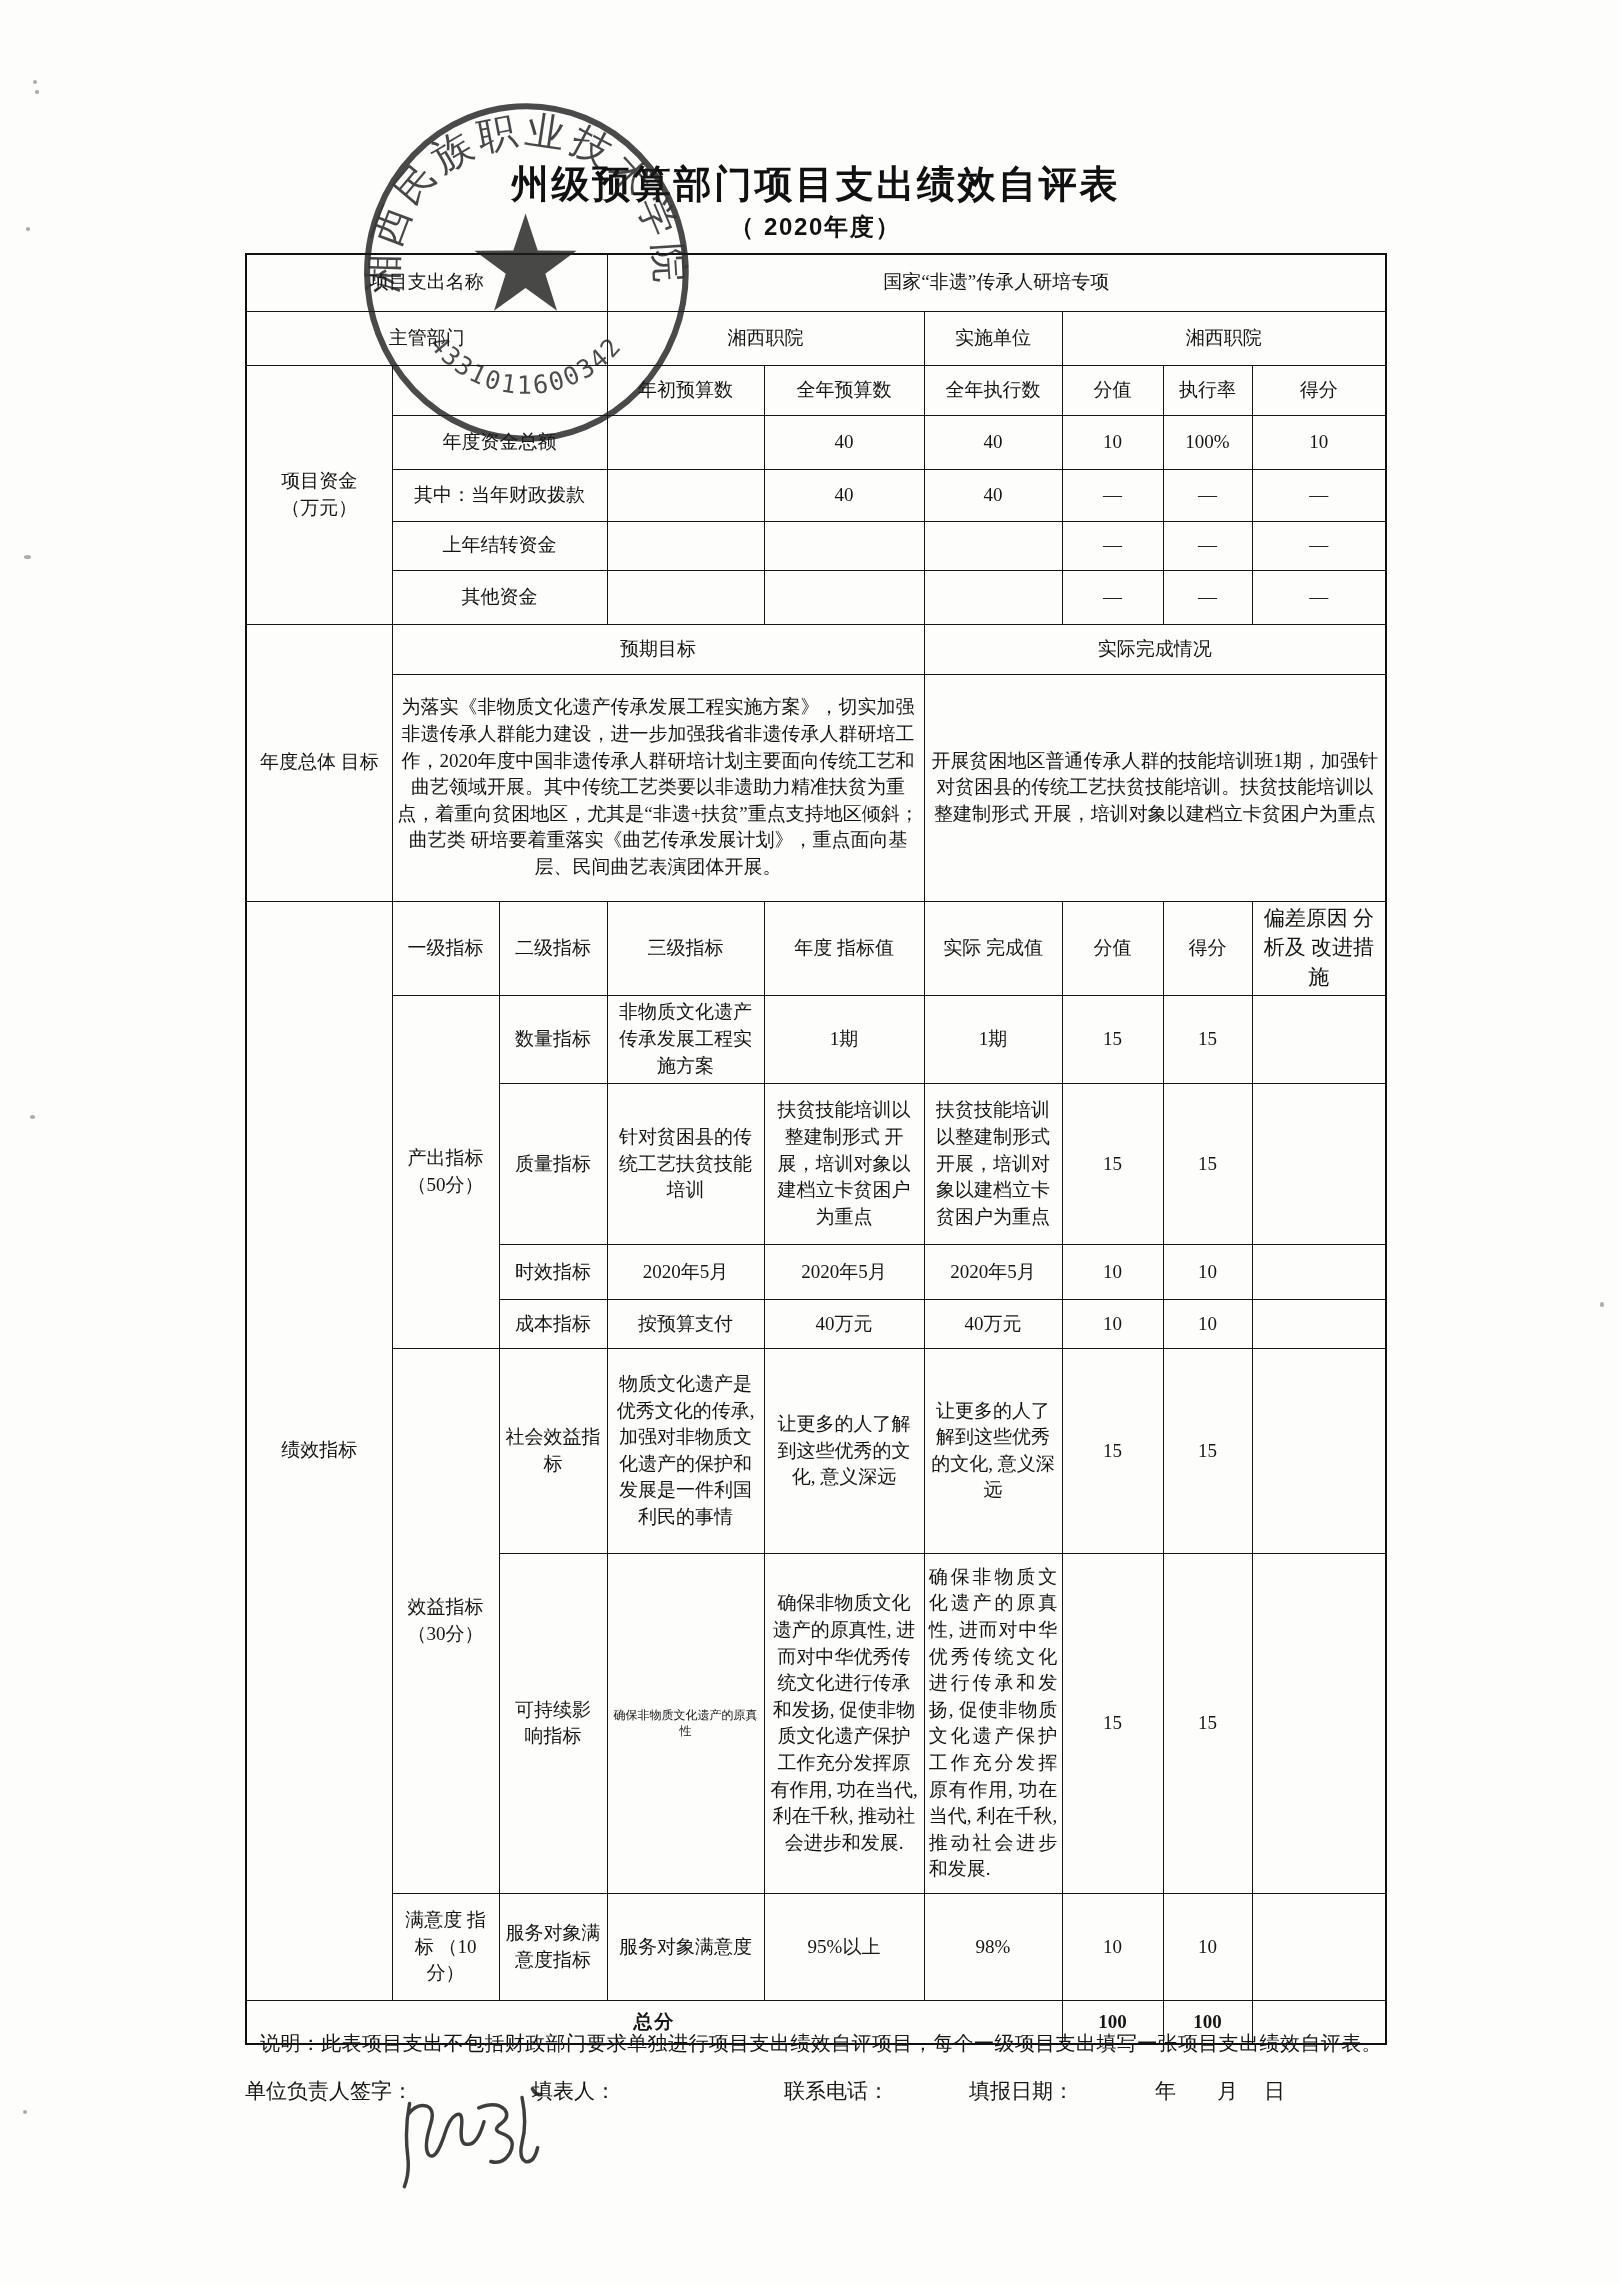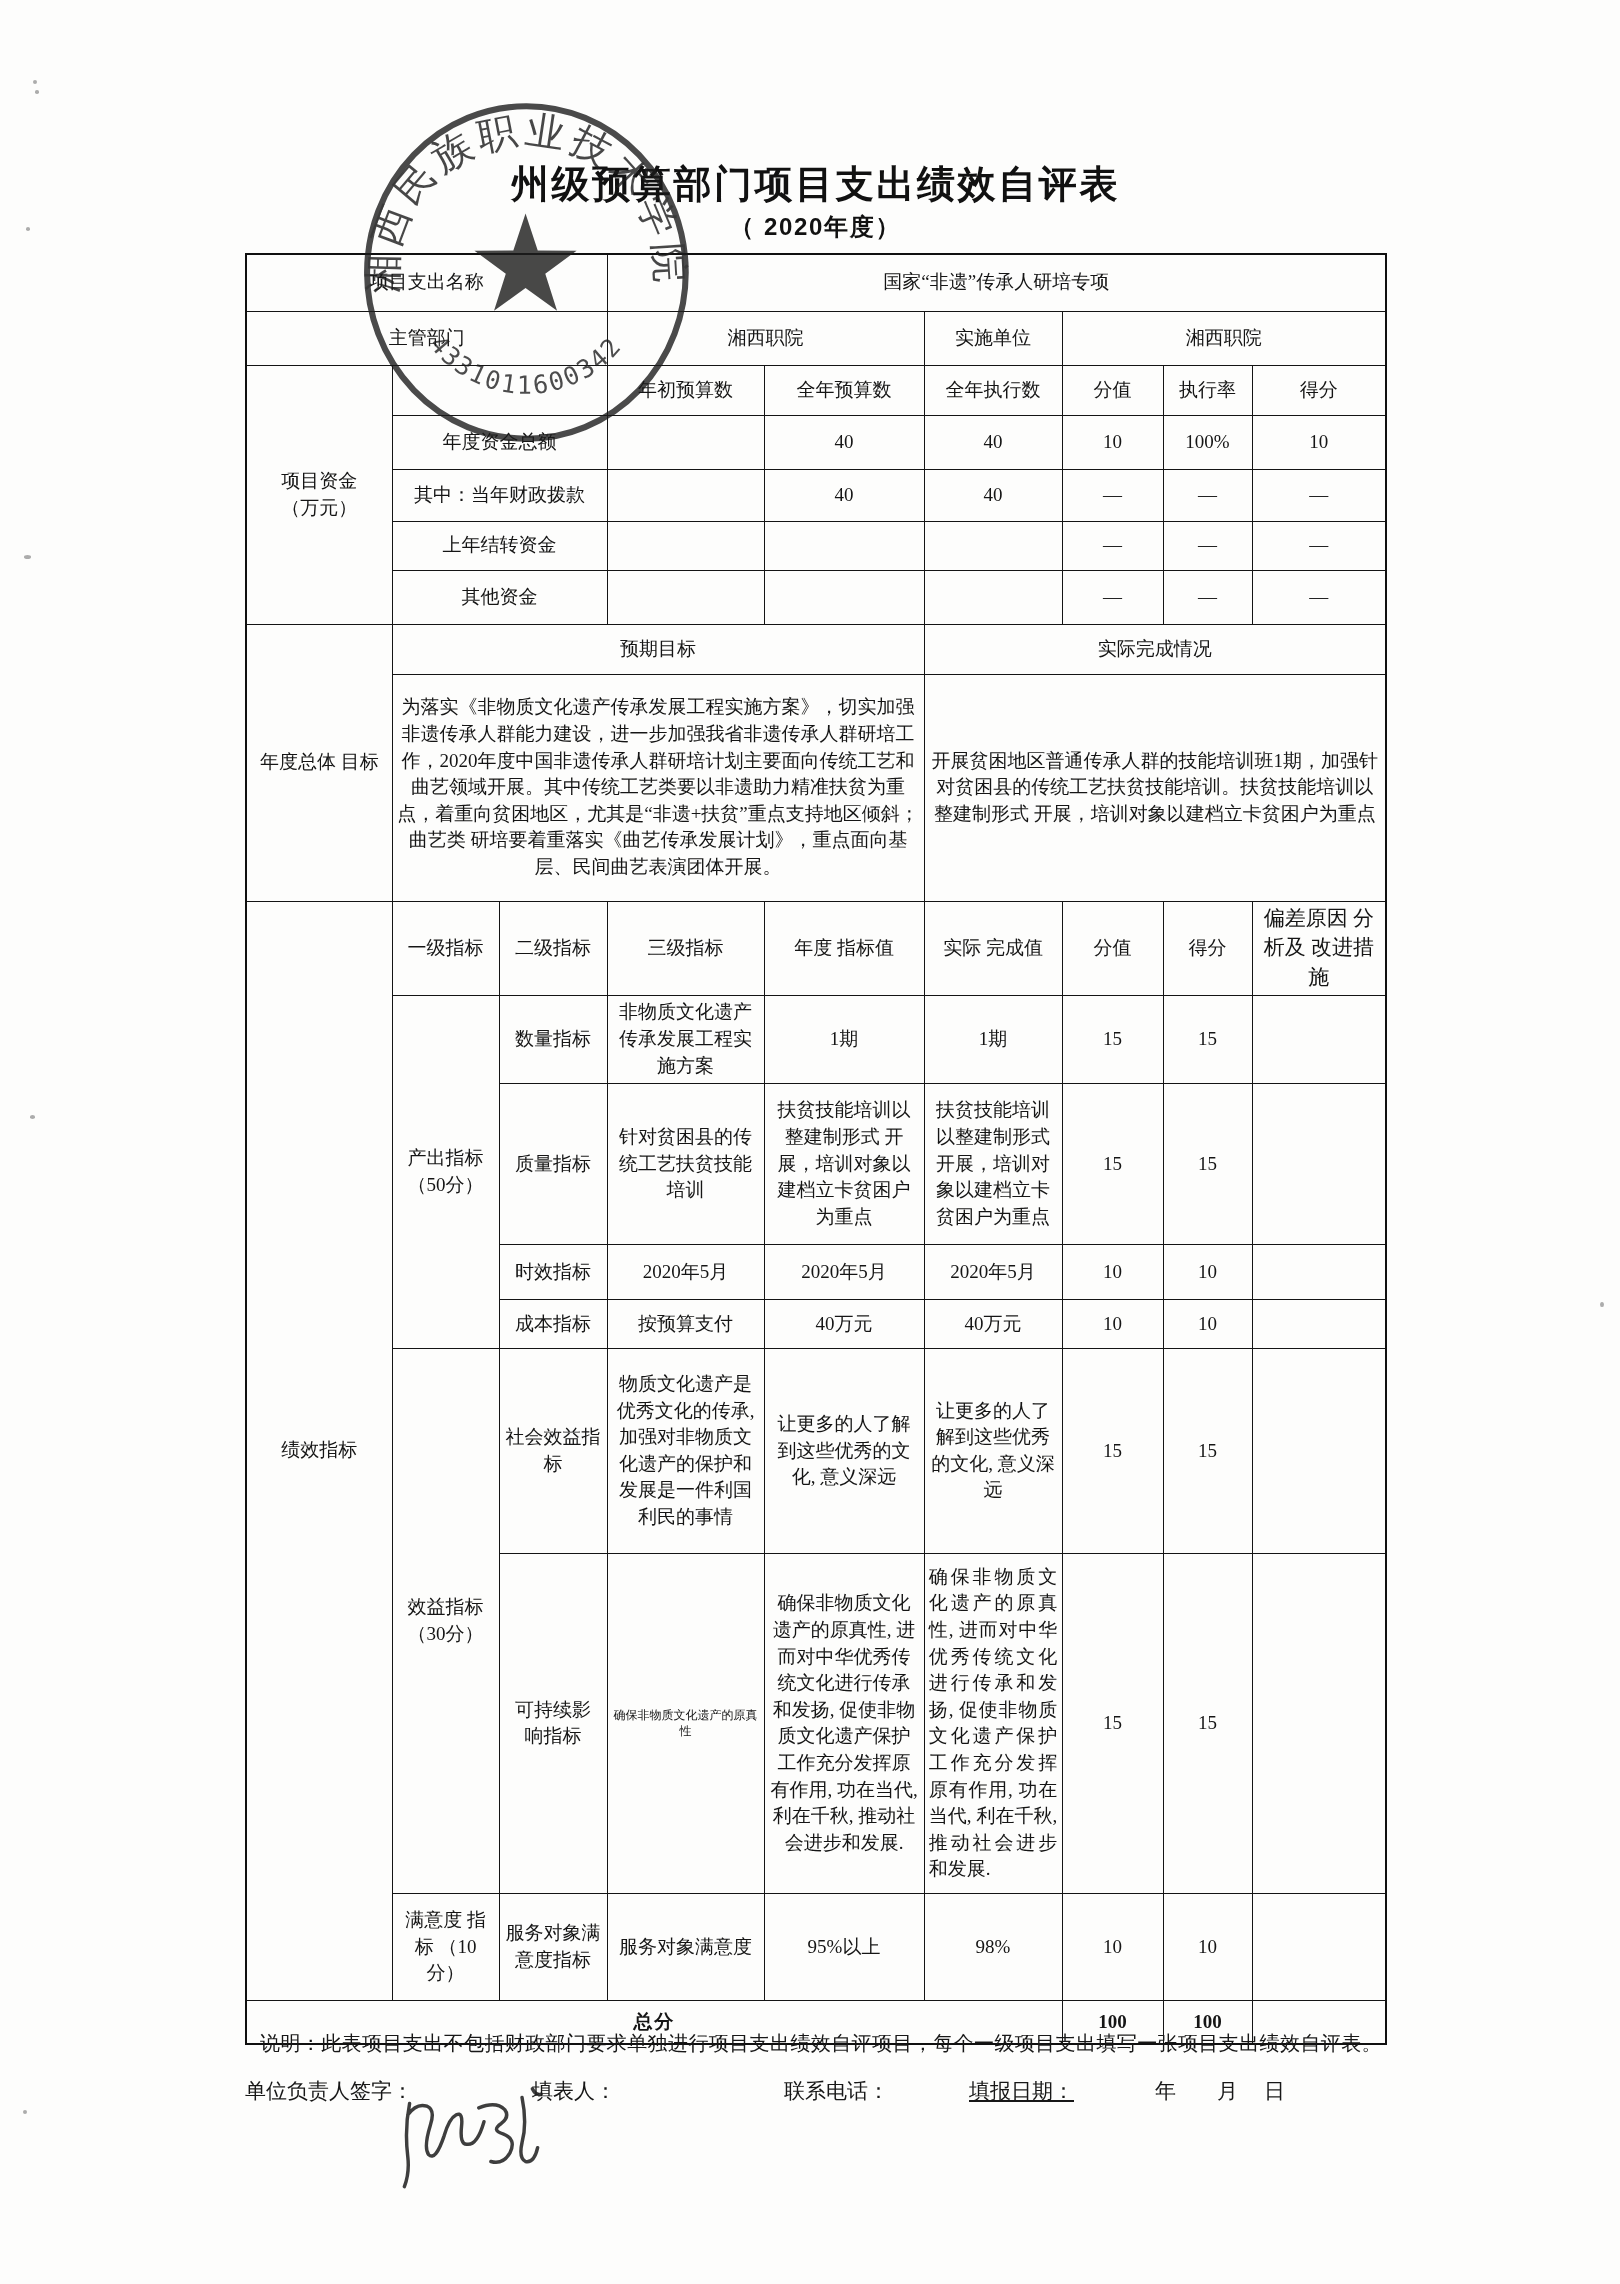--- a/index.html
+++ b/index.html
@@ -48,21 +48,21 @@
   td.tall-target{font-size:19px;line-height:1.42;text-align:justify;padding:5.2px 7px;}
   .note-line{
     position:absolute;left:260px;top:2030px;width:1240px;
     font-size:20px;color:#171717;letter-spacing:0.4px;
   }
   .footer-line{position:absolute;top:2077px;left:0;width:1307px;height:35px;font-size:21px;color:#171717;}
   .footer-line span{position:absolute;white-space:nowrap;}
   .f-sign{left:245px;}
   .f-filler{left:532px;}
   .f-phone{left:784px;}
-  .f-date{left:969px;text-decoration:underline;}
+  .f-date{left:969px;}
   .f-year{left:1155px;}
   .f-month{left:1217px;}
   .f-day{left:1264px;}
   .stamp{position:absolute;left:347px;top:82px;width:364px;height:381px;opacity:.88;pointer-events:none;z-index:5;}
   .signature{position:absolute;left:394px;top:2073px;width:199px;height:139px;pointer-events:none;}
   .speck{position:absolute;background:#6a6a6a;border-radius:50%;opacity:.55;}
 </style>
 </head>
 <body>
 

